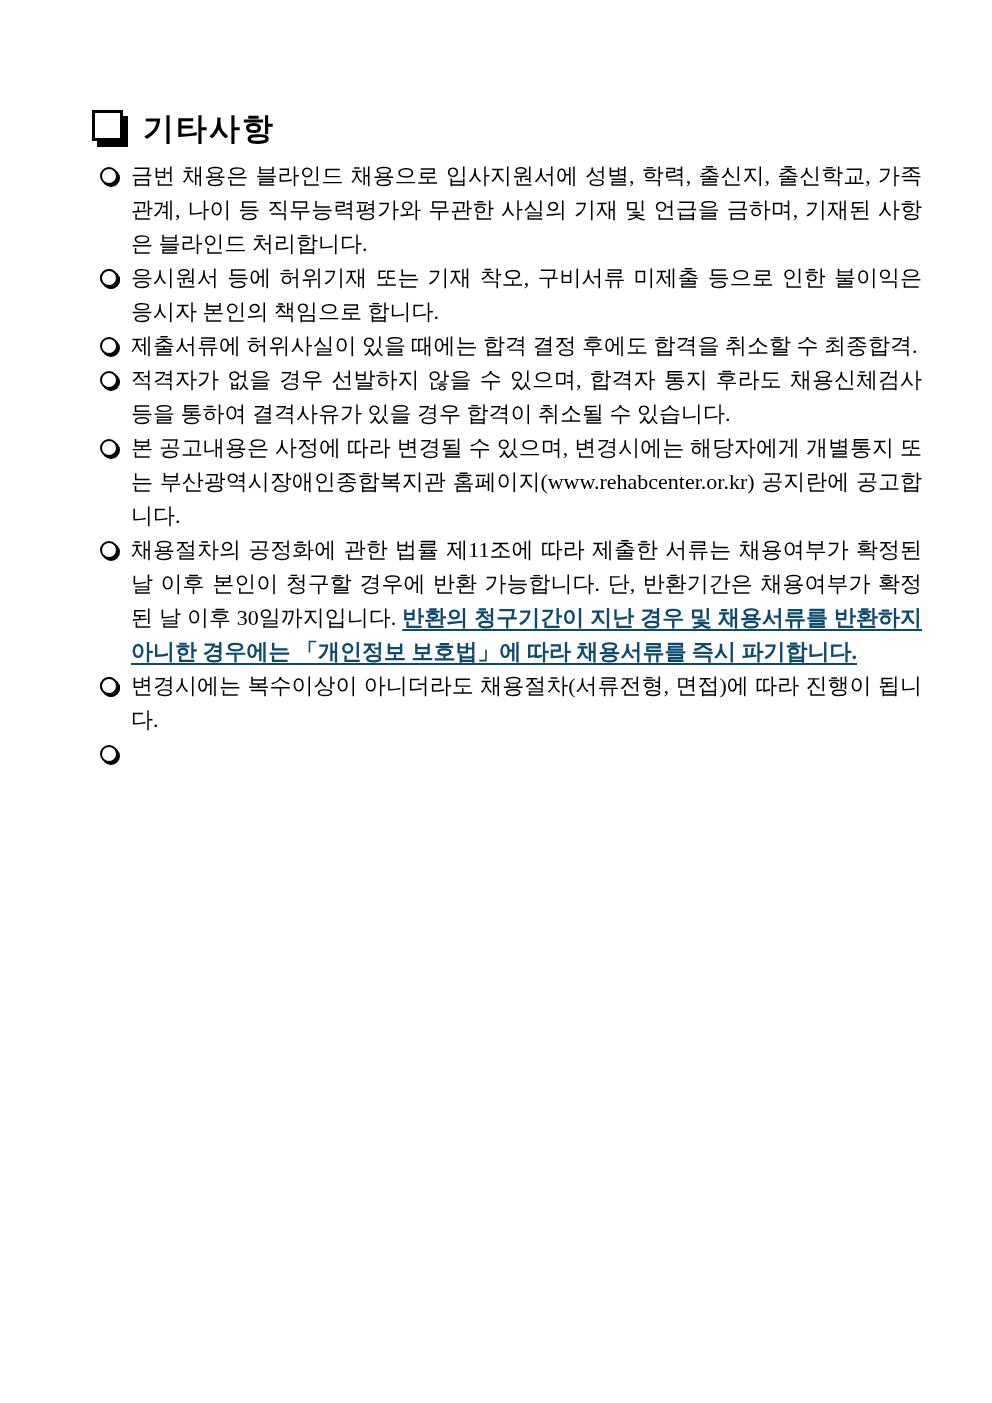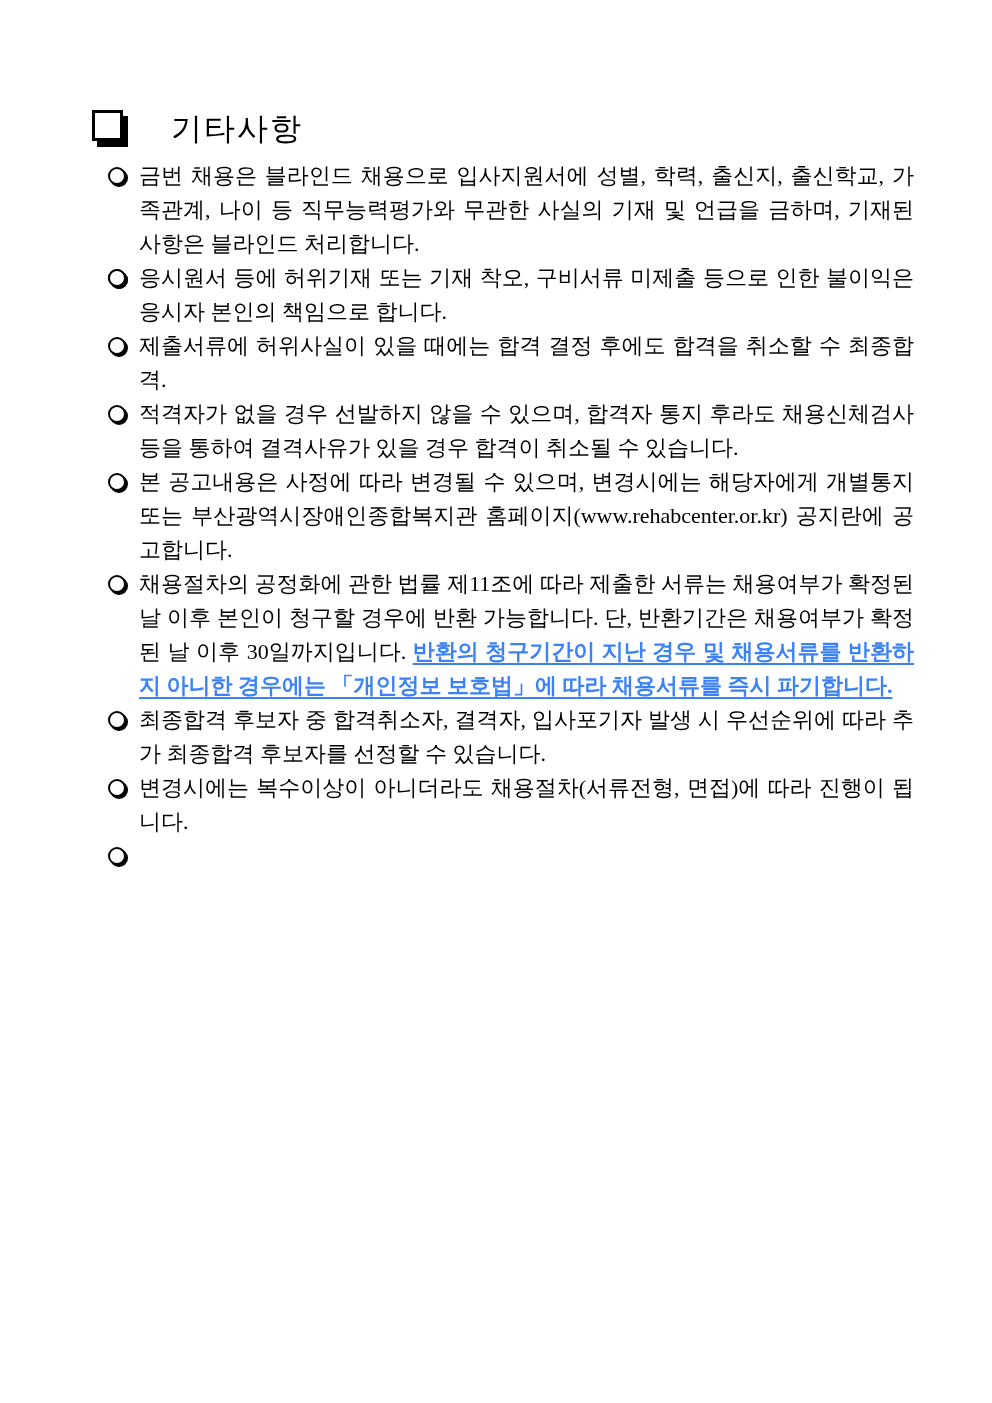--- a/index.html
+++ b/index.html
@@ -31,28 +31,27 @@
     width: 25px;
     height: 25px;
     background: #ffffff;
     border: 3px solid #000000;
     box-shadow: 5px 6px 0 0 #000000;
     margin: 0 20px 6px 0;
     flex: 0 0 auto;
   }
   .section-title {
     font-size: 31px;
-    font-weight: normal;
+    font-weight: bold;
     letter-spacing: 2px;
     line-height: 1.2;
-    margin-left: 28px;
   }
   ul.notes {
     list-style: none;
-    margin: 8px;
+    margin: 0;
     padding: 0 0 0 8px;
   }
   ul.notes li {
     position: relative;
     padding-left: 31px;
     font-size: 22px;
     line-height: 34px;
     text-align: justify;
     word-break: normal;
   }
@@ -64,21 +63,21 @@
     height: 14px;
     border: 2.5px solid #000000;
     border-radius: 50%;
     background: #ffffff;
     box-shadow: 2px 2px 0 0 #000000;
   }
   .seg-normal {
     color: #000000;
   }
   .seg-emphasis {
-    color: #3b82f6;
+    color: #0c4a6e;
     font-weight: bold;
     text-decoration: underline;
     text-underline-offset: 4px;
   }
 </style>
 </head>
 <body>
 
 <div class="page">
   <div class="section-header">
@@ -86,17 +85,17 @@
     <span class="section-title">기타사항</span>
   </div>
   <ul class="notes" id="notes-list">
       <li><span class="circle-bullet"></span><span class="seg-normal">금번 채용은 블라인드 채용으로 입사지원서에 성별, 학력, 출신지, 출신학교, 가족관계, 나이 등 직무능력평가와 무관한 사실의 기재 및 언급을 금하며, 기재된 사항은 블라인드 처리합니다.</span></li>
       <li><span class="circle-bullet"></span></li>
       <li><span class="circle-bullet"></span><span class="seg-normal">응시원서 등에 허위기재 또는 기재 착오, 구비서류 미제출 등으로 인한 불이익은 응시자 본인의 책임으로 합니다.</span></li>
       <li><span class="circle-bullet"></span><span class="seg-normal">제출서류에 허위사실이 있을 때에는 합격 결정 후에도 합격을 취소할 수 최종합격.</span></li>
       <li><span class="circle-bullet"></span><span class="seg-normal">적격자가 없을 경우 선발하지 않을 수 있으며, 합격자 통지 후라도 채용신체검사 등을 통하여 결격사유가 있을 경우 합격이 취소될 수 있습니다.</span></li>
       <li><span class="circle-bullet"></span><span class="seg-normal">본 공고내용은 사정에 따라 변경될 수 있으며, 변경시에는 해당자에게 개별통지 또는 부산광역시장애인종합복지관 홈페이지(www.rehabcenter.or.kr) 공지란에 공고합니다.</span></li>
       <li><span class="circle-bullet"></span><span class="seg-normal">채용절차의 공정화에 관한 법률 제11조에 따라 제출한 서류는 채용여부가 확정된 날 이후 본인이 청구할 경우에 반환 가능합니다. 단, 반환기간은 채용여부가 확정된 날 이후 30일까지입니다. </span><span class="seg-emphasis">반환의 청구기간이 지난 경우 및 채용서류를 반환하지 아니한 경우에는 「개인정보 보호법」에 따라 채용서류를 즉시 파기합니다.</span></li>
-      <li><span class="circle-bullet"></span><span class="seg-normal">최종합격 후보자 중 합격취소자, 결격자, 입사포기자 발생 시 우선순위에 따라 추가 최종합격 후보자를 선정할 수 있습니다.</span></li>
+      <li><span class="circle-bullet"></span></li>
       <li><span class="circle-bullet"></span><span class="seg-normal">변경시에는 복수이상이 아니더라도 채용절차(서류전형, 면접)에 따라 진행이 됩니다.</span></li>
       <li><span class="circle-bullet"></span></li>
     </ul>
 </div>
 
 </body></html>

